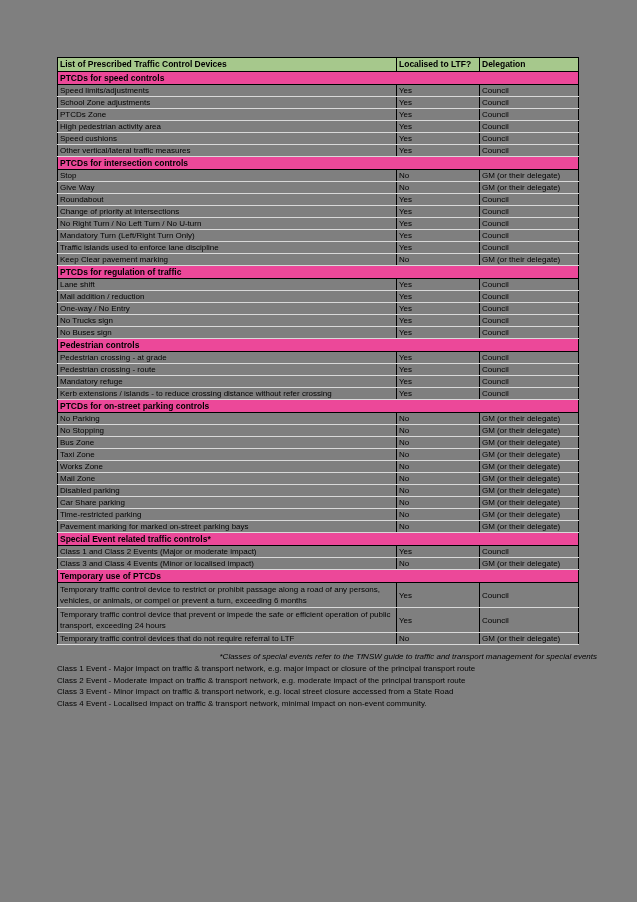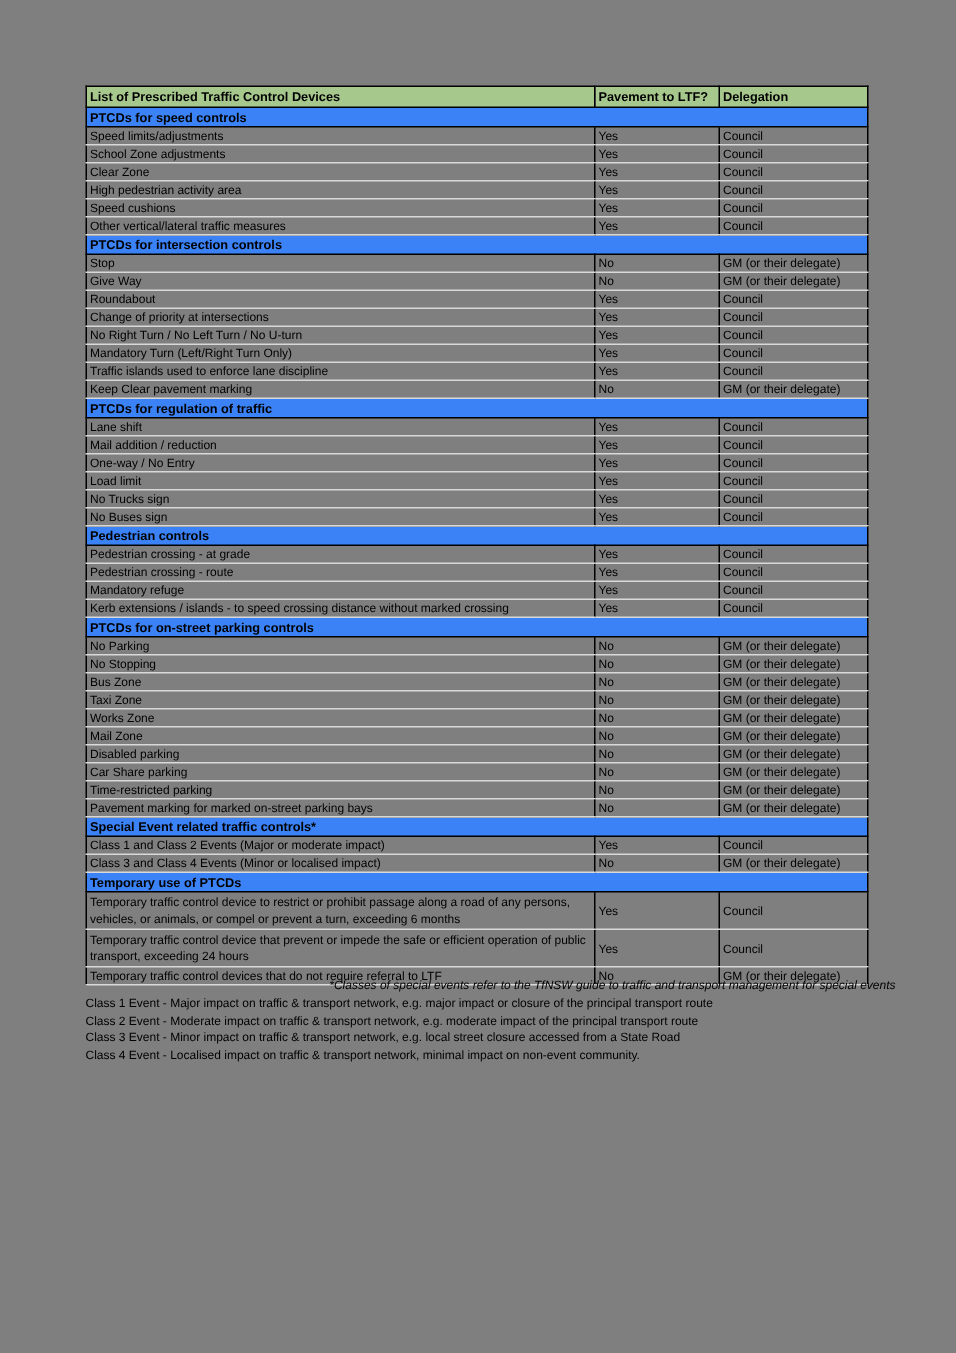--- a/index.html
+++ b/index.html
@@ -43,21 +43,21 @@
   }
   tr.head-row th {
     background: #a6c88c;
     font-weight: bold;
     font-size: 8.5px;
     height: 13px;
     border-top: 1px solid #000;
     border-bottom: 1px solid #000;
   }
   tr.section-row td {
-    background: #3b82f6;
+    background: #ec4899;
     font-weight: bold;
     font-size: 8.5px;
     height: 12px;
     border-top: 1px solid #000;
     border-bottom: 1px solid #000;
   }
   tr.data-row td {
     background: #7f7f7f;
     height: 11px;
     border-bottom: 1px solid #d9d9d9;
@@ -86,41 +86,41 @@
 <div id="sheet">
   <table class="ptcd">
     <colgroup>
       <col class="c1">
         <col class="c2">
         <col class="c3">
     </colgroup>
     <thead>
       <tr class="head-row">
         <th>List of Prescribed Traffic Control Devices</th>
-        <th>Pavement to LTF?</th>
+        <th>Localised to LTF?</th>
         <th>Delegation</th>
       </tr>
     </thead>
     <tbody id="table-body">
 
     <tr class="section-row">
           <td colspan="3">PTCDs for speed controls</td>
         </tr>
         <tr class="data-row">
           <td>Speed limits/adjustments</td>
           <td>Yes</td>
           <td>Council</td>
         </tr>
         <tr class="data-row">
           <td>School Zone adjustments</td>
           <td>Yes</td>
           <td>Council</td>
         </tr>
         <tr class="data-row">
-          <td>Clear Zone</td>
+          <td>PTCDs Zone</td>
           <td>Yes</td>
           <td>Council</td>
         </tr>
         <tr class="data-row">
           <td>High pedestrian activity area</td>
           <td>Yes</td>
           <td>Council</td>
         </tr>
         <tr class="data-row">
           <td>Speed cushions</td>
@@ -187,25 +187,20 @@
           <td>Mail addition / reduction</td>
           <td>Yes</td>
           <td>Council</td>
         </tr>
         <tr class="data-row">
           <td>One-way / No Entry</td>
           <td>Yes</td>
           <td>Council</td>
         </tr>
         <tr class="data-row">
-          <td>Load limit</td>
-          <td>Yes</td>
-          <td>Council</td>
-        </tr>
-        <tr class="data-row">
           <td>No Trucks sign</td>
           <td>Yes</td>
           <td>Council</td>
         </tr>
         <tr class="data-row">
           <td>No Buses sign</td>
           <td>Yes</td>
           <td>Council</td>
         </tr>
         <tr class="section-row">
@@ -220,21 +215,21 @@
           <td>Pedestrian crossing - route</td>
           <td>Yes</td>
           <td>Council</td>
         </tr>
         <tr class="data-row">
           <td>Mandatory refuge</td>
           <td>Yes</td>
           <td>Council</td>
         </tr>
         <tr class="data-row">
-          <td>Kerb extensions / islands - to speed crossing distance without marked crossing</td>
+          <td>Kerb extensions / islands - to reduce crossing distance without refer crossing</td>
           <td>Yes</td>
           <td>Council</td>
         </tr>
         <tr class="section-row">
           <td colspan="3">PTCDs for on-street parking controls</td>
         </tr>
         <tr class="data-row">
           <td>No Parking</td>
           <td>No</td>
           <td>GM (or their delegate)</td>

